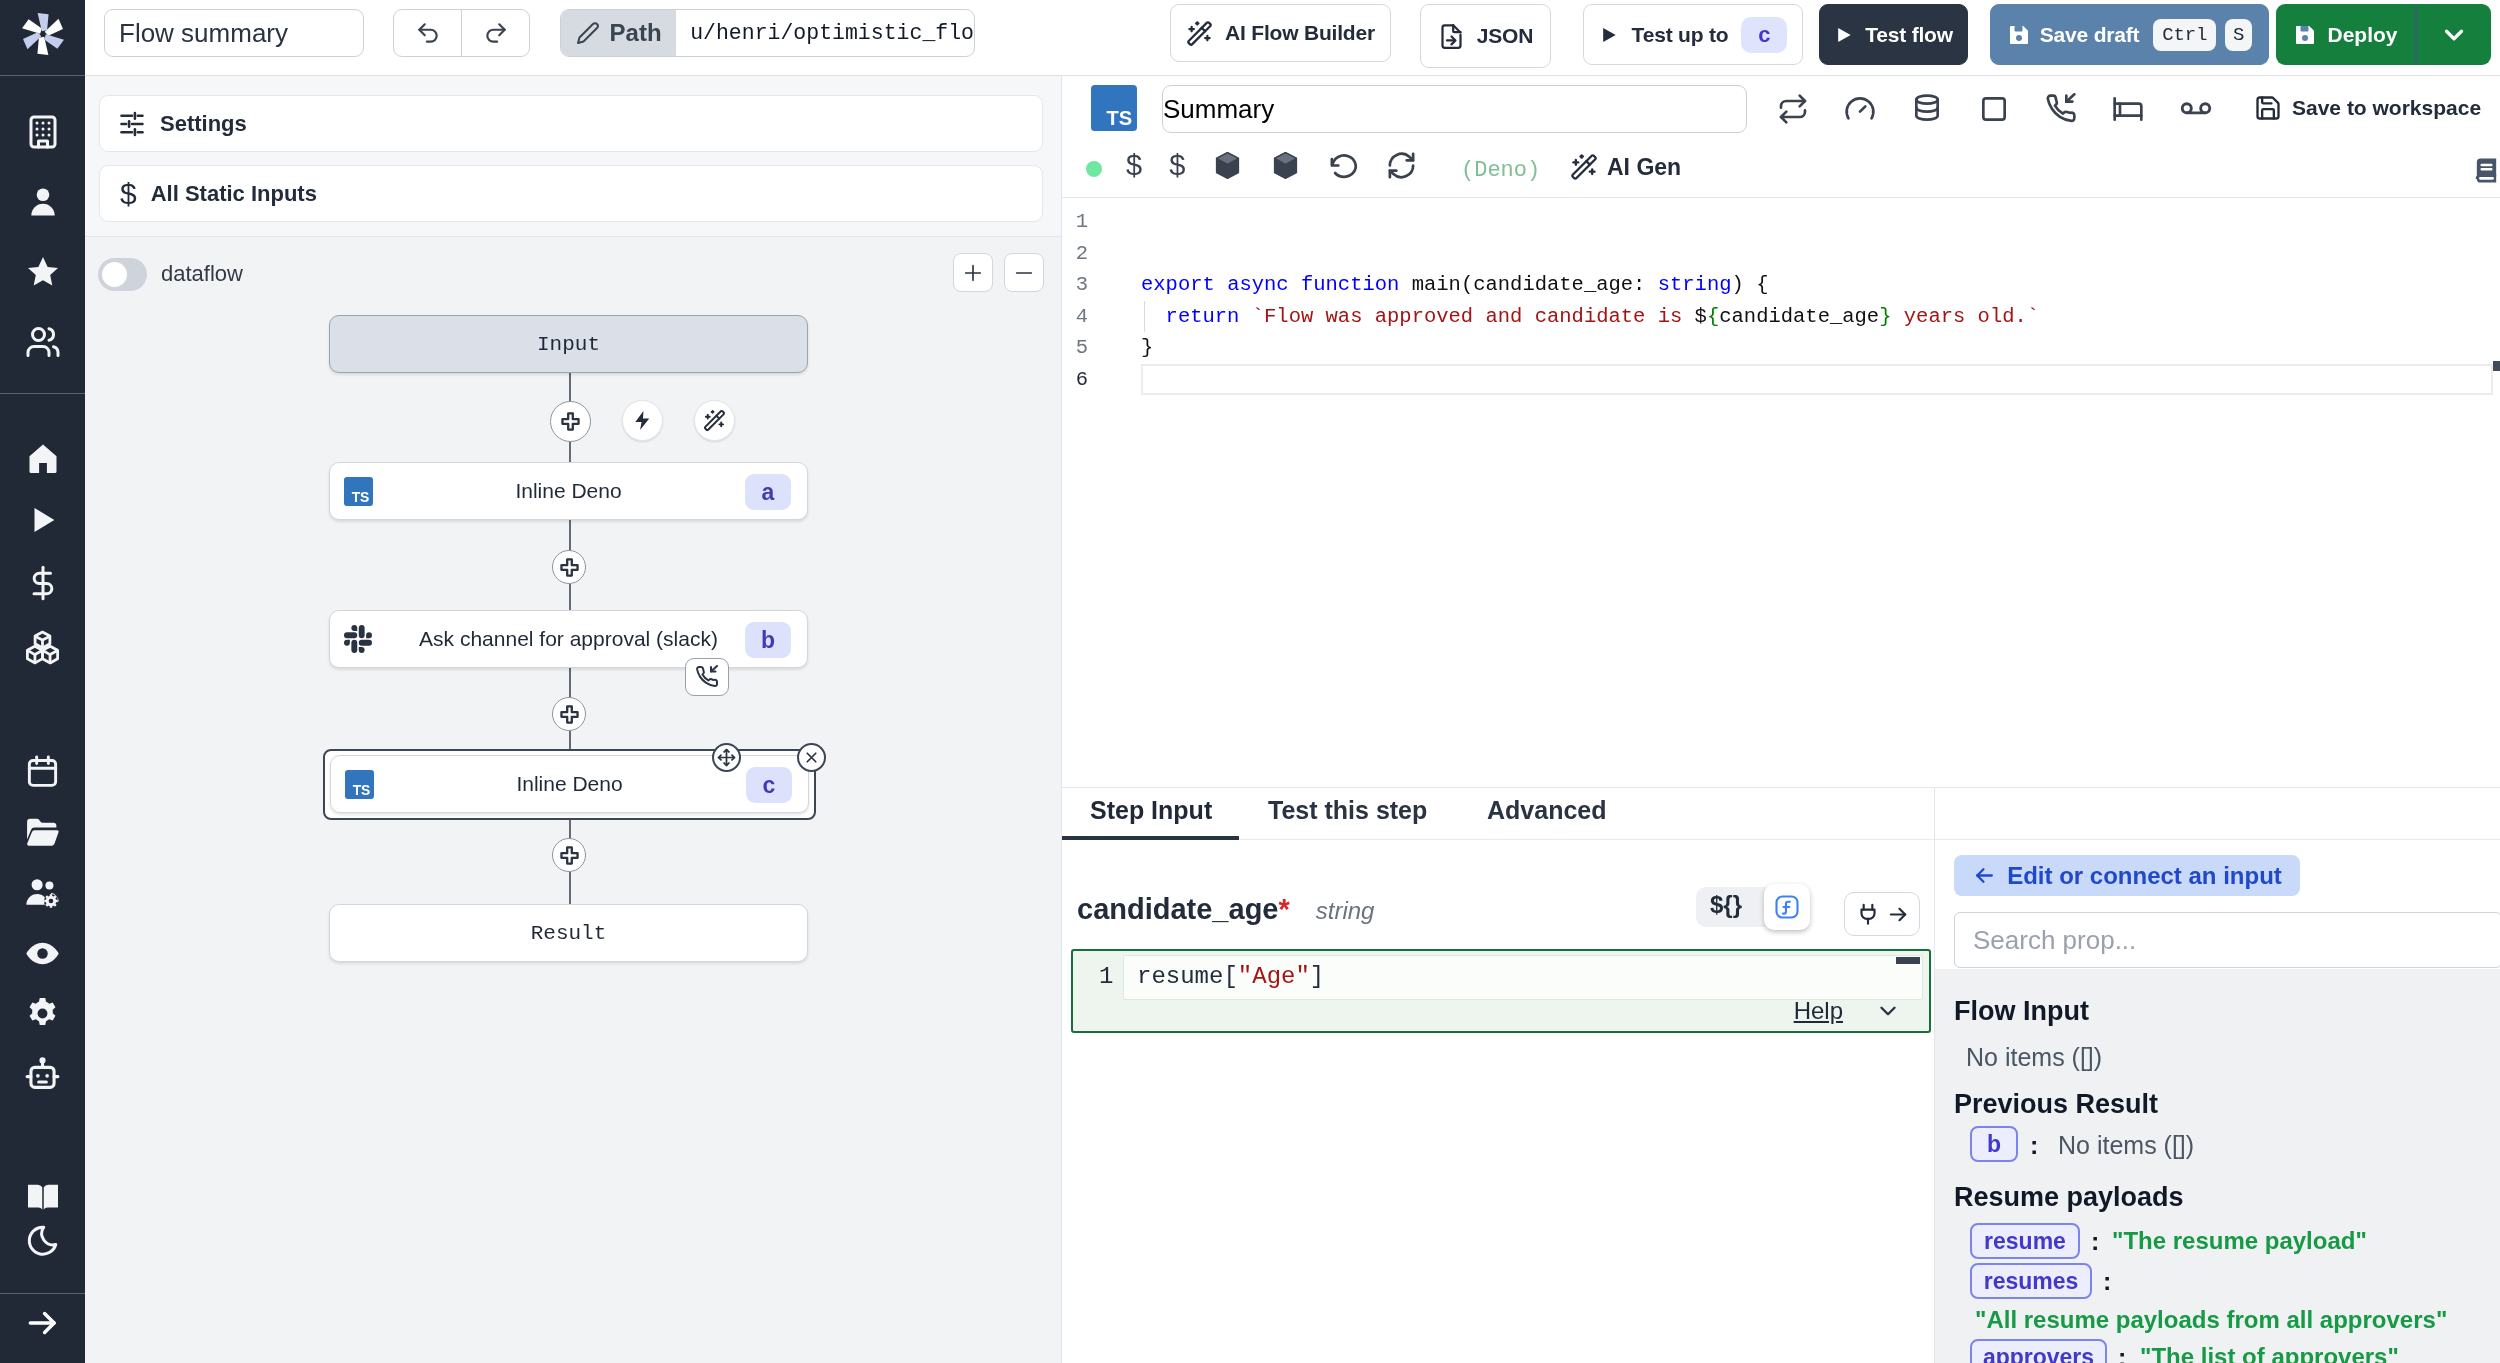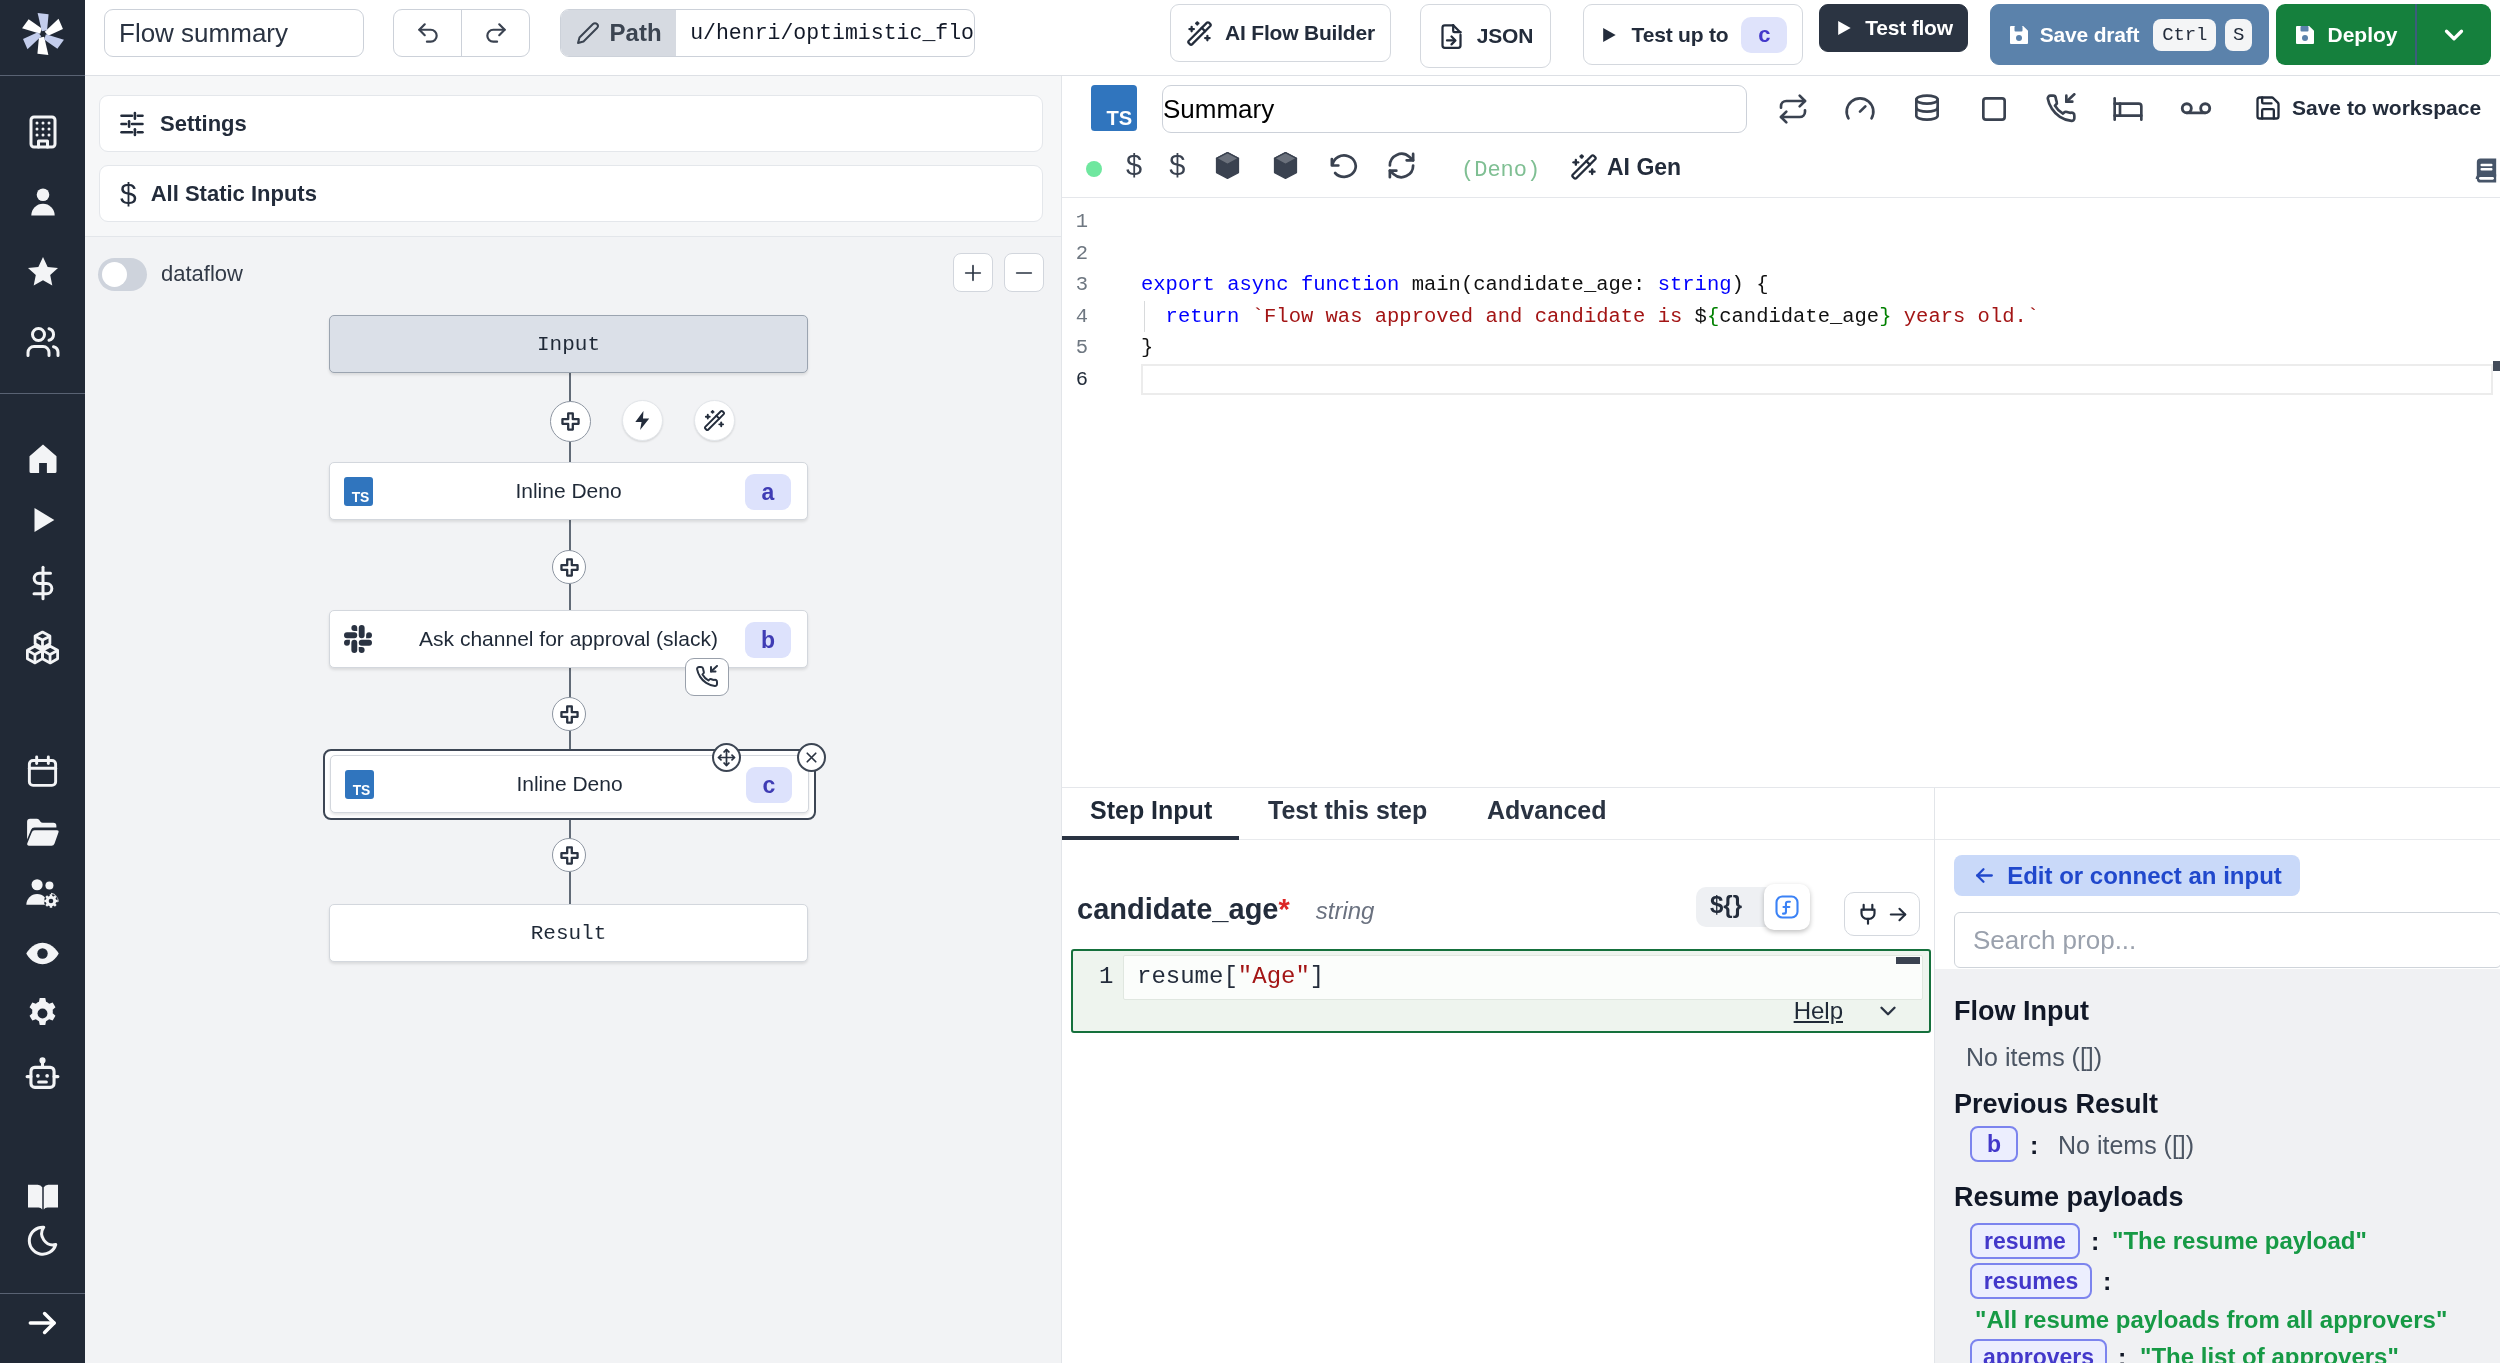--- a/index.html
+++ b/index.html
@@ -14,21 +14,21 @@
 
 #topbar { position:absolute; left:85px; top:0; width:2415px; height:76px; background:#fff; border-bottom:1px solid #dde0e5; }
 .btn { position:absolute; display:flex; align-items:center; justify-content:center; gap:12px;
   border:1px solid #d4d8de; border-radius:9px; background:#fff; color:#232c3b;
   font-weight:bold; font-size:21px; letter-spacing:-0.2px; }
 
 #flowpanel { position:absolute; left:85px; top:76px; width:976px; height:1287px; background:#f6f7f8; }
 .card { position:absolute; left:14px; width:944px; height:57px; background:#fff;
   border:1px solid #e4e7eb; border-radius:9px; display:flex; align-items:center;
   font-weight:bold; font-size:22px; color:#232c3b; }
-.node { position:absolute; background:#fff; border:1px solid #d3d7dd; border-radius:5px;
+.node { position:absolute; background:#fff; border:1px solid #d3d7dd; border-radius:10px;
   box-shadow:0 2px 3px rgba(0,0,0,0.10); display:flex; align-items:center; font-size:21px; color:#1f2937; }
 .badge { position:absolute; width:46px; height:36px; border-radius:9px; background:#dde2fc;
   color:#3f3cb4; font-weight:bold; font-size:23px; display:flex; align-items:center; justify-content:center; }
 .pluscirc { position:absolute; background:#fff; border:1.5px solid #8d95a1; border-radius:50%;
   display:flex; align-items:center; justify-content:center; color:#2a3342; }
 .vline { position:absolute; width:2px; background:#626b77; }
 
 #codepanel { position:absolute; left:1061px; top:76px; width:1439px; height:711px; background:#fff; border-left:1px solid #e2e5e9; }
 .mono { font-family:"Liberation Mono", monospace; }
 
@@ -236,21 +236,21 @@
   <div class="btn" style="left:1335px; top:4px; width:131px; height:64px;"><svg width="27" height="27" viewBox="0 0 24 24" fill="none" stroke="#232c3b" stroke-width="2" stroke-linecap="round" stroke-linejoin="round">
         <path d="M13.5 2H6a2 2 0 0 0-2 2v16a2 2 0 0 0 2 2h12a2 2 0 0 0 2-2v-9.5"></path>
         <path d="M13.5 2v5a1 1 0 0 0 1 1h5.5"></path>
         <path d="M13.5 2 20 8.5"></path>
         <path d="M8 15.5h6.5"></path>
         <path d="m12 12 3.5 3.5L12 19"></path>
       </svg>JSON</div>
   <div class="btn" style="left:1498px; top:4px; width:220px; height:61px; gap:13px;"><svg width="20" height="20" viewBox="0 0 24 24" fill="#232c3b">
         <path d="M5 3.5 20 12 5 20.5Z"></path>
       </svg>Test up to<span style="display:inline-flex; align-items:center; justify-content:center; width:46px; height:36px; background:#dfe3fb; border-radius:10px; color:#4338ca; font-size:22px;">c</span></div>
-  <div class="btn" style="left:1734px; top:4px; width:149px; height:48px; background:#2b3442; border-color:#2b3442; color:#fff; gap:11px;"><svg width="20" height="20" viewBox="0 0 24 24" fill="#fff">
+  <div class="btn" style="left:1734px; top:4px; width:149px; height:61px; background:#2b3442; border-color:#2b3442; color:#fff; gap:11px;"><svg width="20" height="20" viewBox="0 0 24 24" fill="#fff">
         <path d="M5 3.5 20 12 5 20.5Z"></path>
       </svg>Test flow</div>
   <div class="btn" style="left:1905px; top:4px; width:279px; height:61px; background:#5b82ab; border-color:#5b82ab; color:#fff; gap:9px;"><svg width="24" height="24" viewBox="0 0 24 24" fill="#fff">
         <path d="M4 3h12.2L21 7.8V20a1 1 0 0 1-1 1H4a1 1 0 0 1-1-1V4a1 1 0 0 1 1-1Z"></path>
         <rect x="7.5" y="3" width="8" height="5.5" rx="1" fill="#5b82ab"></rect>
         <circle cx="12" cy="15" r="3" fill="#5b82ab"></circle>
       </svg>Save draft<span class="mono" style="display:inline-flex; align-items:center; justify-content:center; height:32px; padding:0 9px; background:#f4f5f6; border-radius:8px; color:#232c3b; font-size:19px; font-weight:normal; margin-left:5px;">Ctrl</span><span class="mono" style="display:inline-flex; align-items:center; justify-content:center; height:32px; width:27px; background:#f4f5f6; border-radius:8px; color:#232c3b; font-size:19px; font-weight:normal;">S</span></div>
   <div class="abs" style="left:2191px; top:4px; width:215px; height:61px; background:#15803d; border-radius:9px; display:flex; align-items:center; color:#fff; font-weight:bold; font-size:21px;">
     <div style="width:139px; display:flex; align-items:center; justify-content:center; gap:10px;"><svg width="24" height="24" viewBox="0 0 24 24" fill="#fff">
           <path d="M4 3h12.2L21 7.8V20a1 1 0 0 1-1 1H4a1 1 0 0 1-1-1V4a1 1 0 0 1 1-1Z"></path>

